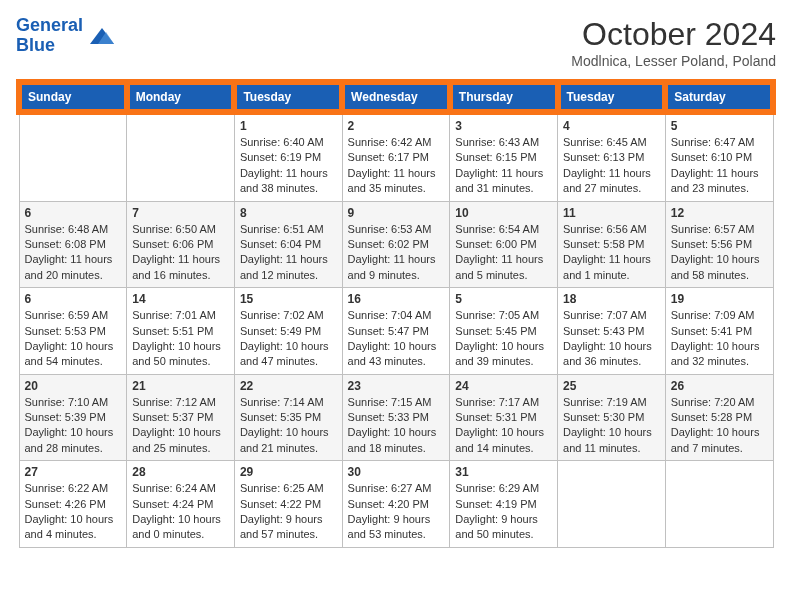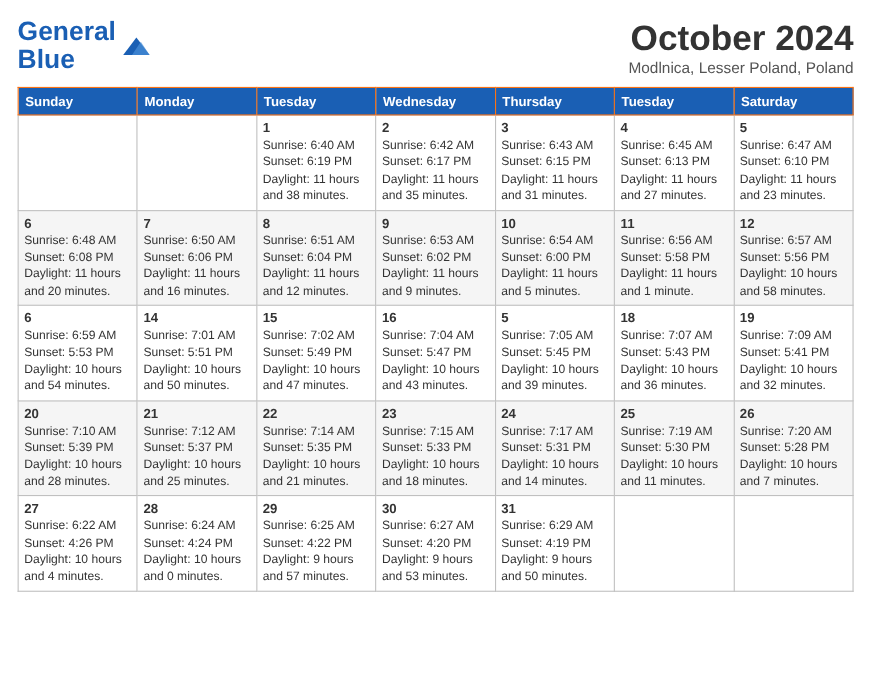--- a/index.html
+++ b/index.html
@@ -14,53 +14,53 @@
       display: flex;
       justify-content: space-between;
       align-items: flex-start;
       margin-bottom: 10px;
     }
     .logo {
       display: flex;
       align-items: center;
     }
     .logo-text {
-      font-size: 24px;
+      font-size: 18px;
       font-weight: bold;
       color: #333;
       line-height: 1.1;
     }
     .logo-text span {
       color: #1a5fb4;
     }
     .title-block {
       text-align: right;
     }
     .month-title {
       font-size: 32px;
-      font-weight: bold;
+      font-weight: normal;
       color: #333;
     }
     .location {
       font-size: 14px;
       color: #555;
     }
     .calendar-table {
       width: 100%;
       border-collapse: collapse;
       table-layout: fixed;
     }
     .calendar-table th {
       background-color: #1a5fb4;
       color: #fff;
       font-size: 12px;
       font-weight: bold;
       text-align: left;
       padding: 5px 6px;
-      border: 1px solid #f97316;
+      border: 6px solid #f97316;
     }
     .calendar-table td {
       border: 1px solid #c0c0c0;
       vertical-align: top;
       padding: 4px 5px;
       font-size: 10px;
       color: #333;
       height: 80px;
       background: #fff;
     }

